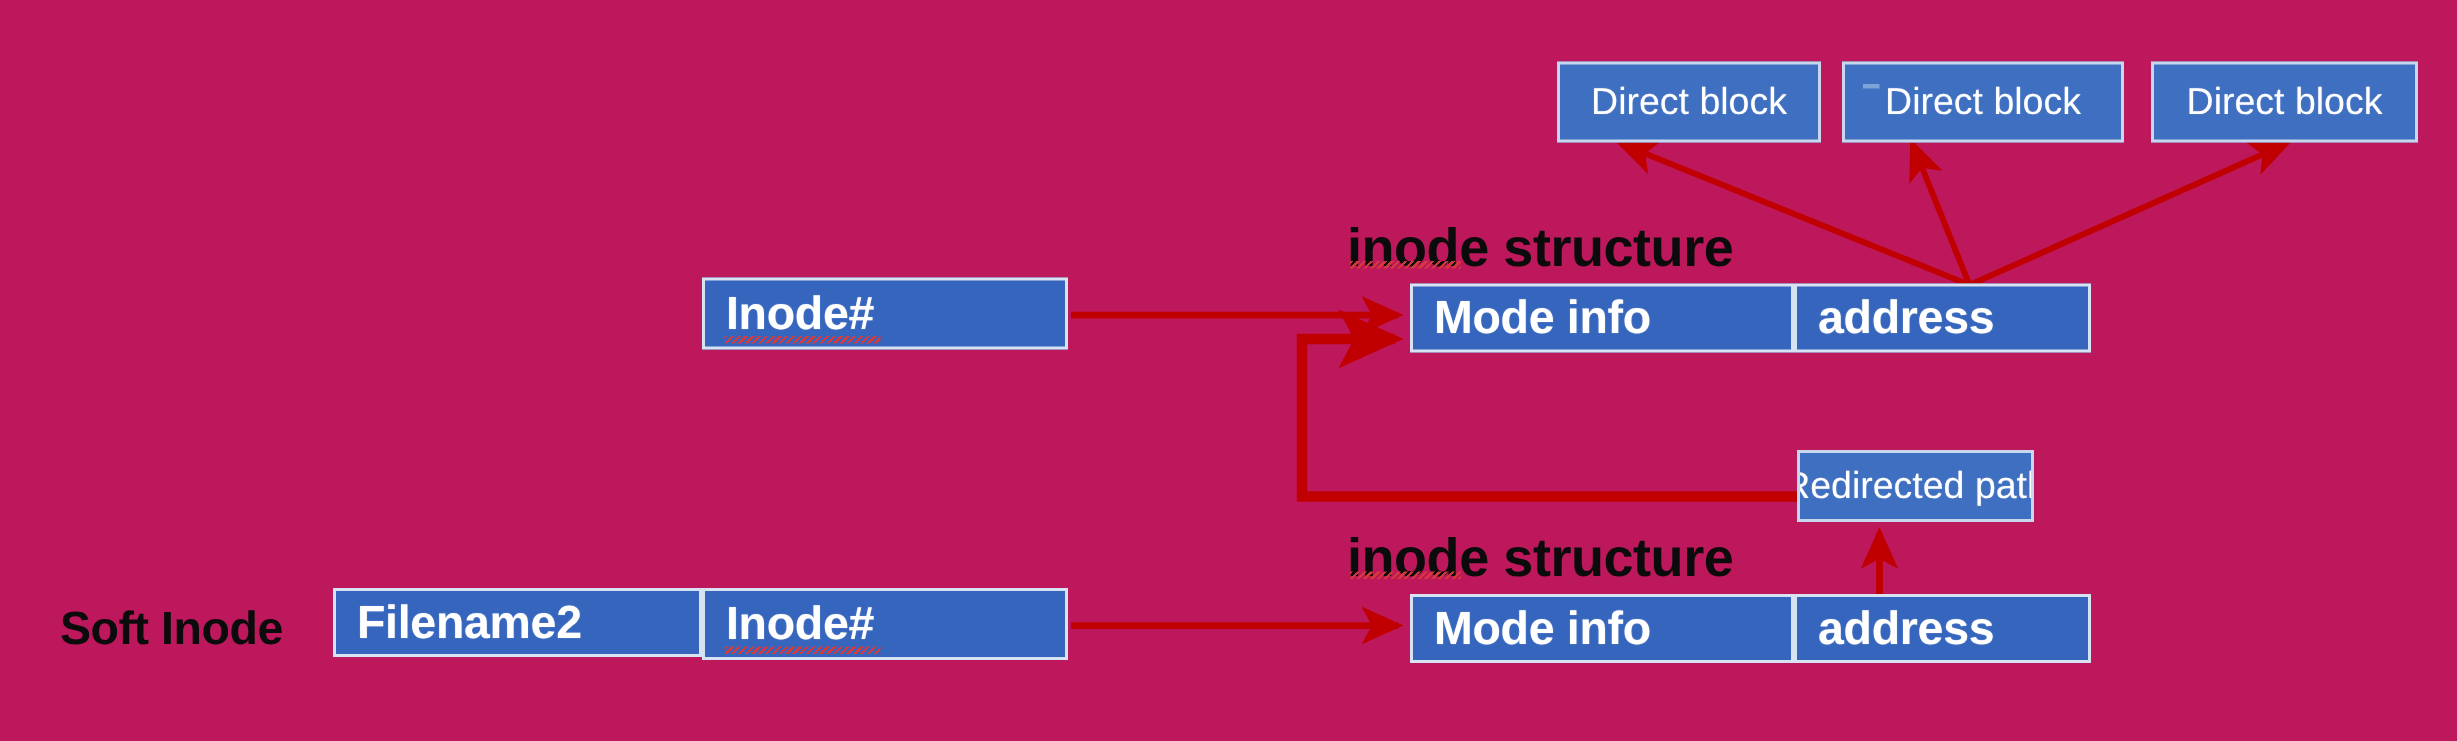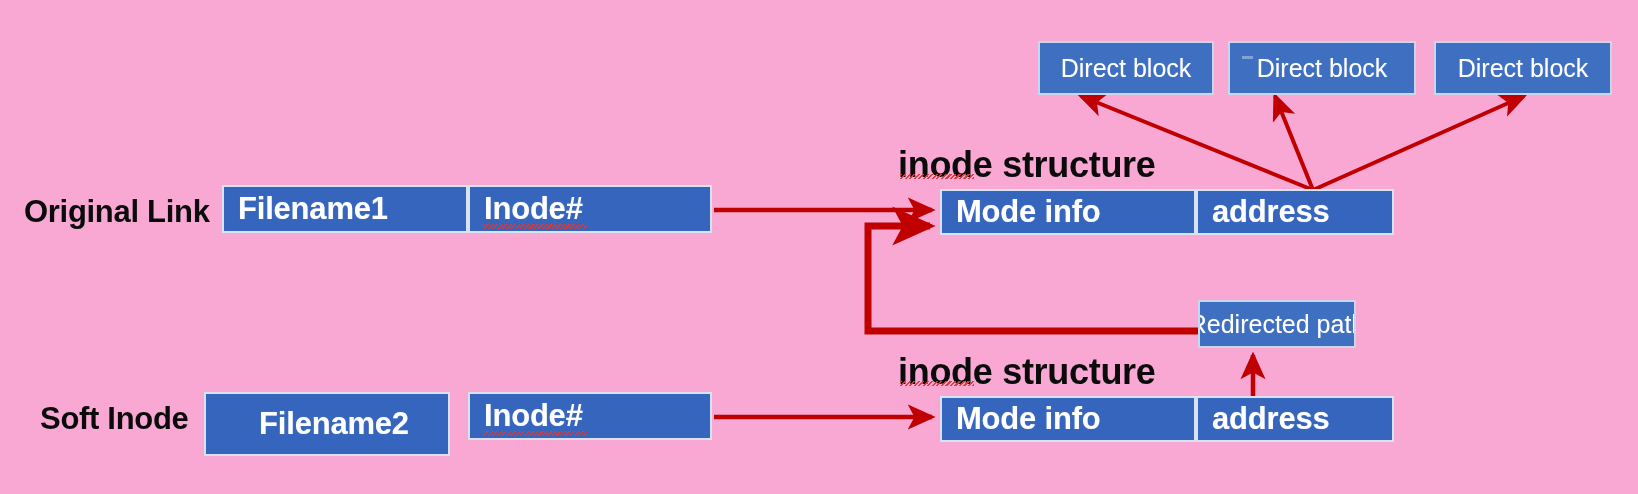--- a/index.html
+++ b/index.html
@@ -4,21 +4,21 @@
 <style>
   html, body {
     margin: 0;
     padding: 0;
     background: #ffffff;
   }
   #canvas {
     position: relative;
     width: 1638px;
     height: 494px;
-    background: #f9a8d4;
+    background: #be185d;
     overflow: hidden;
     font-family: "Liberation Sans", sans-serif;
   }
   .svg-layer {
     position: absolute;
     left: 0;
     top: 0;
     width: 1638px;
     height: 494px;
     pointer-events: none;
@@ -149,25 +149,21 @@
   <div class="box dblock" style="left:1228px; top:41px; width:188px; height:54px;">
     <span class="box-text">Direct block</span>
   </div>
 
   <div class="tick-artifact" style="left:1242px; top:56px; width:11px; height:3px;"></div>
 
   <div class="box dblock" style="left:1434px; top:41px; width:178px; height:54px;">
     <span class="box-text">Direct block</span>
   </div>
 
-  <div class="row-label" style="left:24px; top:194px;">Original Link</div>
-
-  <div class="box cell" style="left:222px; top:185px; width:246px; height:48px;">
-    <span class="box-text">Filename1</span>
-  </div>
+
 
   <div class="box cell" style="left:468px; top:185px; width:244px; height:48px;">
     <span class="box-text">Inode#</span>
   </div>
   <div class="squiggle" style="left:483px; top:224px; width:104px;"></div>
 
   <div class="struct-label" style="left:898px; top:144px;">inode structure</div>
   <div class="squiggle" style="left:900px; top:174px; width:74px;"></div>
 
   <div class="box cell" style="left:940px; top:189px; width:256px; height:46px;">
@@ -177,21 +173,21 @@
   <div class="box cell" style="left:1196px; top:189px; width:198px; height:46px;">
     <span class="box-text">address</span>
   </div>
 
   <div class="box redirect-box" style="left:1198px; top:300px; width:158px; height:48px;">
     <span class="box-text">Redirected path</span>
   </div>
 
   <div class="row-label" style="left:40px; top:401px;">Soft Inode</div>
 
-  <div class="box cell" style="left:204px; top:392px; width:246px; height:64px;justify-content:center;">
+  <div class="box cell" style="left:222px; top:392px; width:246px; height:46px;">
     <span class="box-text">Filename2</span>
   </div>
 
   <div class="box cell" style="left:468px; top:392px; width:244px; height:48px;">
     <span class="box-text">Inode#</span>
   </div>
   <div class="squiggle" style="left:483px; top:431px; width:104px;"></div>
 
   <div class="struct-label" style="left:898px; top:351px;">inode structure</div>
   <div class="squiggle" style="left:900px; top:381px; width:74px;"></div>

